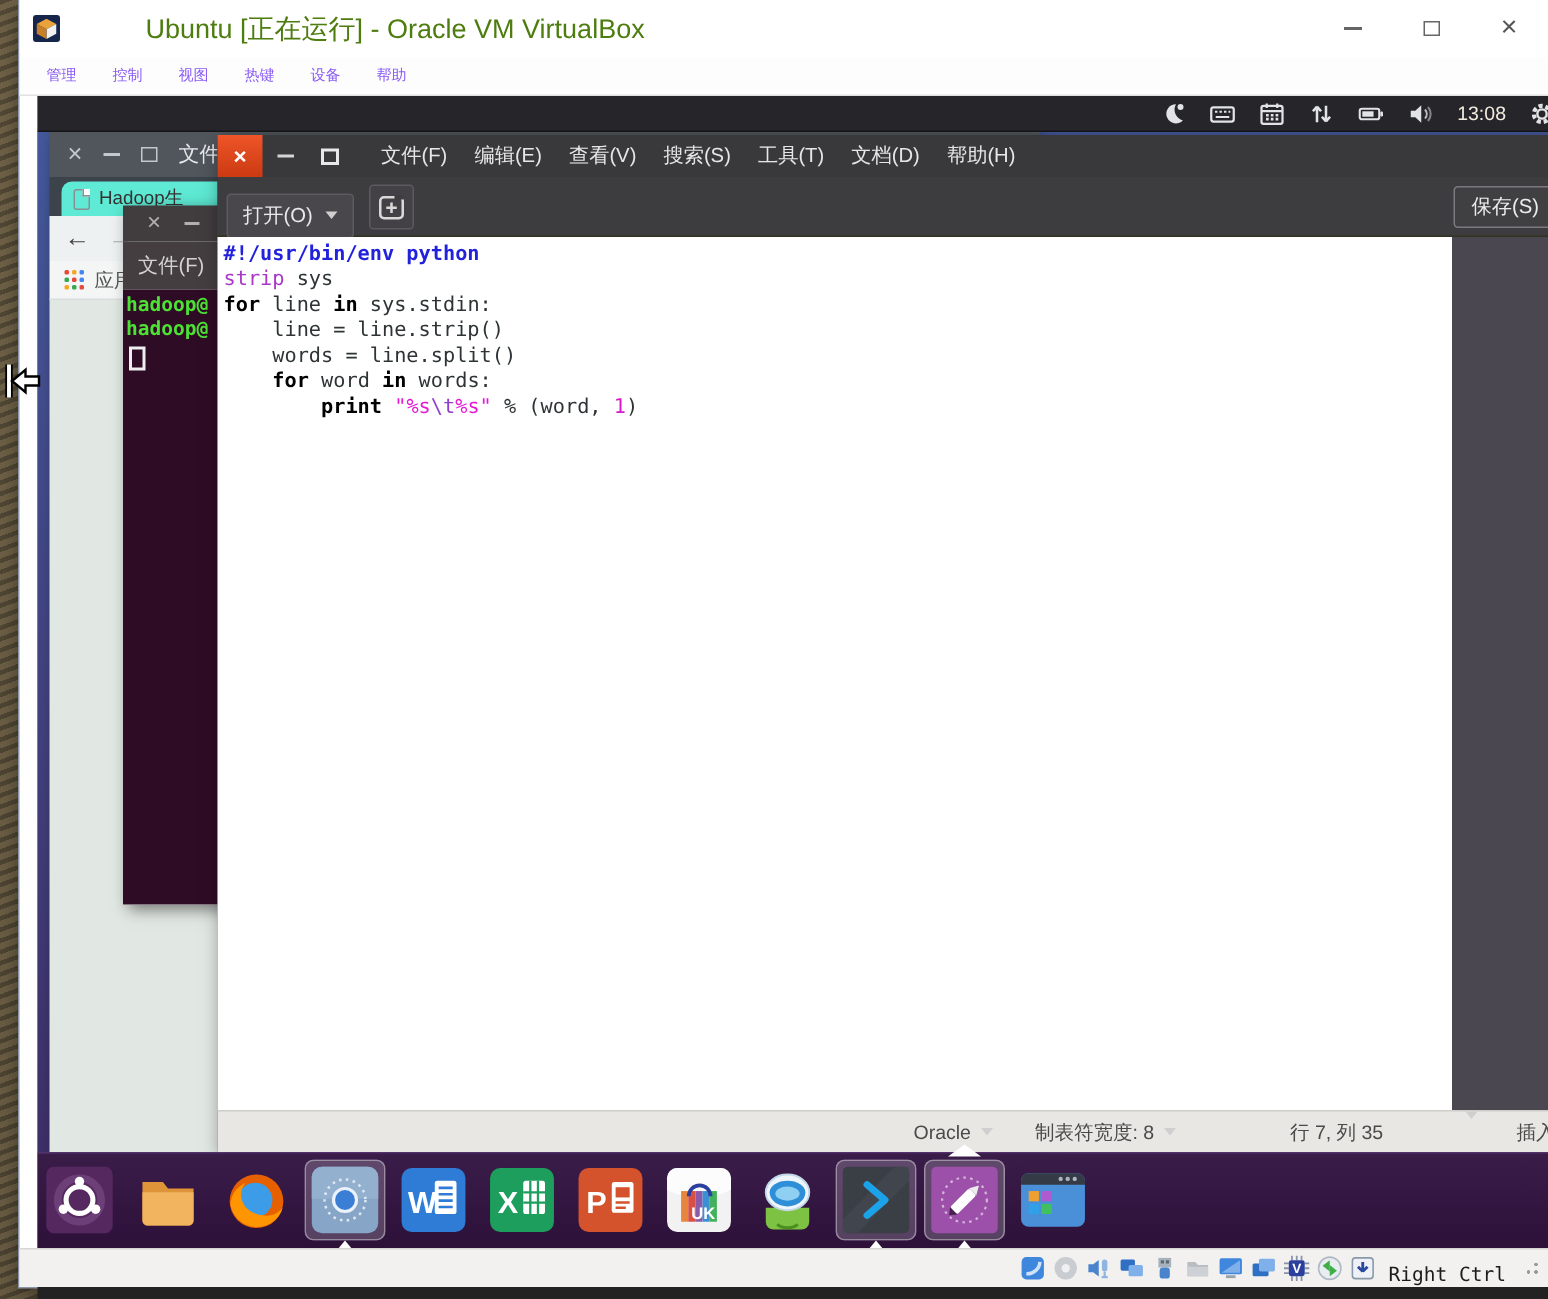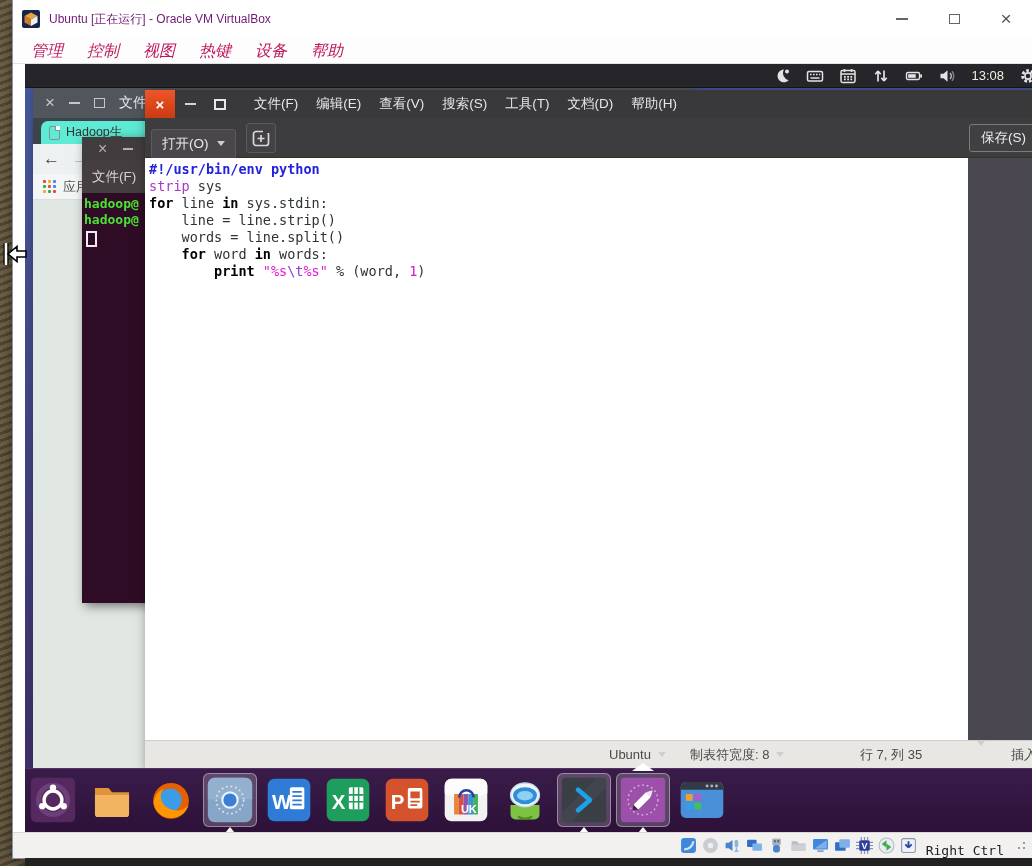--- a/index.html
+++ b/index.html
@@ -11,30 +11,30 @@
   .host-bg{position:absolute;inset:0;
     background:linear-gradient(100deg,#6e6148 0%,#584c38 30%,#3a3426 60%,#262117 100%);}
   .host-bg::after{content:"";position:absolute;inset:0;
     background:repeating-linear-gradient(160deg,rgba(0,0,0,.25) 0 3px,rgba(120,104,70,.18) 3px 7px);}
 
   
   .vbox{position:absolute;left:13px;top:0;width:1019px;height:858px;background:#fff;
     box-shadow:0 0 0 1px #8a96a6,0 4px 14px rgba(0,0,0,.45);}
   .vb-titlebar{height:38px;display:flex;align-items:center;padding-left:8px;background:#fff;}
   .vb-logo{width:20px;height:20px;display:inline-flex;margin-right:8px;}
-  .vb-title{font-size:12px;color:#701a75;flex:0 1 auto;}
+  .vb-title{font-size:18px;color:#4d7c0f;flex:0 1 auto;margin-left:48px;}
   .vb-ctrls{margin-left:auto;display:flex;height:100%;}
   .vb-ctrl{width:52px;height:100%;display:flex;align-items:center;justify-content:center;
     color:#666;font-size:15px;}
   .vb-min{width:12px;border-bottom:2px solid #666;display:inline-block;}
   .vb-maxbox{width:11px;height:10px;border:1.6px solid #666;display:inline-block;}
   .vb-close{font-size:19px;color:#555;}
   .vb-menubar{height:26px;display:flex;align-items:center;background:#fdfdfd;
     border-bottom:1px solid #e2e2e2;padding-left:6px;}
-  .vb-menu{font-size:16px;color:#be185d;padding:0 12px;line-height:25px;font-style:italic;}
+  .vb-menu{font-size:10px;color:#8b5cf6;padding:0 12px;line-height:25px;}
 
   
   .vm{position:absolute;left:12px;top:64px;width:100%;height:861px;background:#222;overflow:hidden;}
   .panel{position:absolute;left:0;top:0;width:100%;height:24px;background:#26262a;
     border-bottom:1px solid #151518;display:flex;align-items:center;}
   .panel-right{margin-left:auto;display:flex;align-items:center;gap:15px;padding-right:7px;}
   .p-ico{width:18px;height:18px;display:inline-flex;}
   .panel-time{color:#f2ece1;font-size:13px;}
 
   .desktop{position:absolute;left:0;top:24px;width:100%;height:744px;overflow:hidden;
@@ -318,21 +318,21 @@
 <span class="tok-im">strip</span><span class="tok-pl"> sys</span>
 <span class="tok-kw">for</span><span class="tok-pl"> line </span><span class="tok-kw">in</span><span class="tok-pl"> sys.stdin:</span>
 <span class="tok-pl">    line = line.strip()</span>
 <span class="tok-pl">    words = line.split()</span>
 <span class="tok-pl">    </span><span class="tok-kw">for</span><span class="tok-pl"> word </span><span class="tok-kw">in</span><span class="tok-pl"> words:</span>
 <span class="tok-pl">        </span><span class="tok-kw">print</span><span class="tok-pl"> </span><span class="tok-st">"%s</span><span class="tok-es">\t</span><span class="tok-st">%s"</span><span class="tok-pl"> % (word, </span><span class="tok-nu">1</span><span class="tok-pl">)</span></pre>
             <div class="gd-side"></div>
           </div>
           <div class="gd-status">
             <span class="item s-python">
-              <span>Ubuntu</span>
+              <span>Oracle</span>
               <span class="caret-d"></span>
             </span>
             <span class="item s-tab">
               <span>制表符宽度: 8</span>
               <span class="caret-d"></span>
             </span>
             <span class="item s-pos">行 7, 列 35</span>
             <span class="caret-d s-caret item"></span>
             <span class="item s-ins">插入</span>
           </div>

